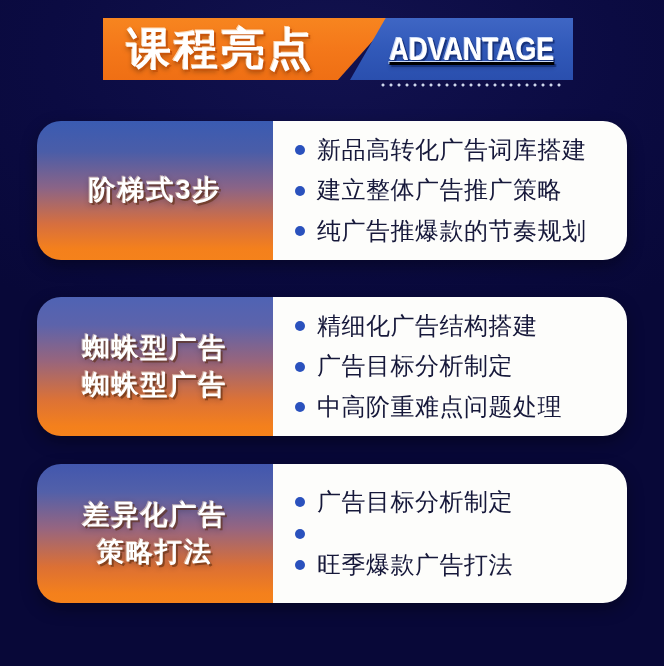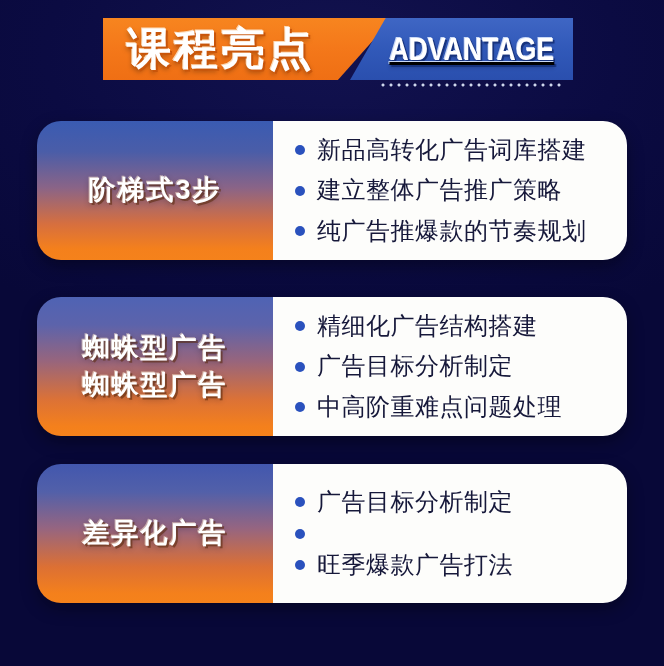--- a/index.html
+++ b/index.html
@@ -233,20 +233,21 @@
         <div class="bullet-row">
           <span class="bullet-dot"></span>
           <span class="bullet-text">中高阶重难点问题处理</span>
         </div>
       </div>
     </div>
 
     <div class="card card-3">
       <div class="card-left">
         <div class="card-left-line">差异化广告</div>
+        <div class="card-left-line">策略打法</div>
       </div>
       <div class="card-right">
         <div class="bullet-row">
           <span class="bullet-dot"></span>
           <span class="bullet-text">广告目标分析制定</span>
         </div>
         <div class="bullet-row">
           <span class="bullet-dot"></span>
         </div>
         <div class="bullet-row">

